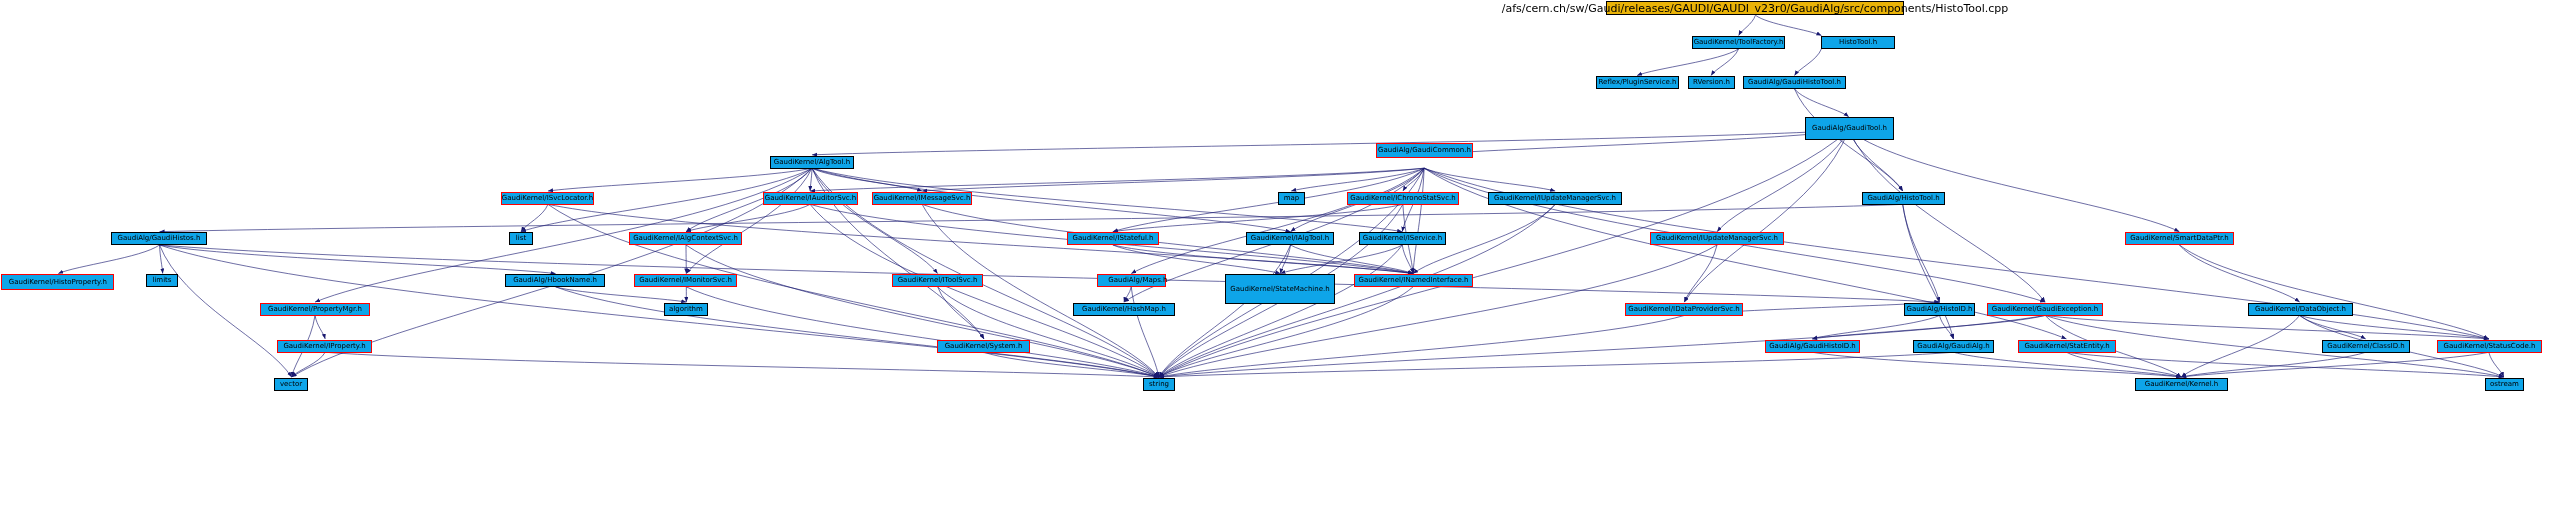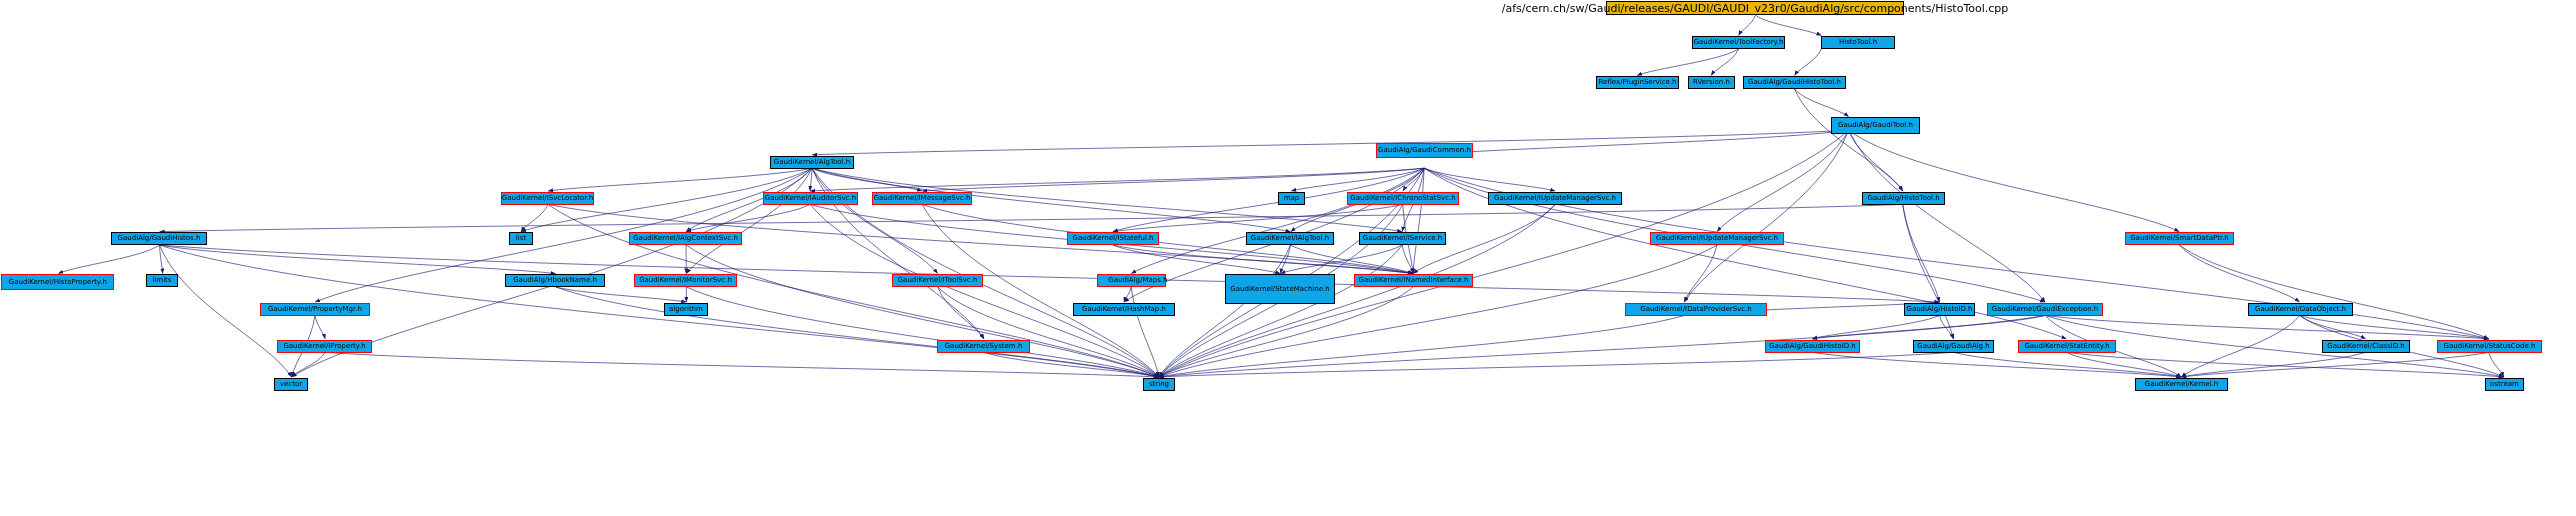--- a/index.html
+++ b/index.html
@@ -139,21 +139,21 @@
         <path d="M3255,555 C3379.02,572.55 3819.98,583.08 3944,594" fill="none" stroke="#191970" stroke-width="1" marker-end="url(#arr)"></path>
       </g>
   </svg>
   <div id="node-layer">
       <div class="node root" style="left: 1606px; top: 1.3px; width: 298px; height: 14px;">/afs/cern.ch/sw/Gaudi/releases/GAUDI/GAUDI_v23r0/GaudiAlg/src/components/HistoTool.cpp</div>
       <div class="node" style="left: 1692px; top: 36px; width: 93px; height: 12.7px;">GaudiKernel/ToolFactory.h</div>
       <div class="node" style="left: 1797px; top: 36px; width: 74px; height: 12.7px; margin-left: 24px;">HistoTool.h</div>
       <div class="node" style="left: 1596px; top: 76px; width: 83px; height: 12.7px;">Reflex/PluginService.h</div>
       <div class="node" style="left: 1688px; top: 76px; width: 47px; height: 12.7px;">RVersion.h</div>
       <div class="node" style="left: 1743px; top: 76px; width: 103px; height: 12.7px;">GaudiAlg/GaudiHistoTool.h</div>
-      <div class="node" style="left: 1805px; top: 117px; width: 89px; height: 17px; margin-left: 26px;">GaudiAlg/GaudiTool.h</div>
+      <div class="node" style="left: 1805px; top: 117px; width: 89px; height: 23px;">GaudiAlg/GaudiTool.h</div>
       <div class="node" style="left: 770px; top: 156px; width: 84px; height: 12.7px;">GaudiKernel/AlgTool.h</div>
       <div class="node red" style="left: 1376px; top: 143px; width: 97px; height: 15px;">GaudiAlg/GaudiCommon.h</div>
       <div class="node red" style="left: 501px; top: 192px; width: 93px; height: 12.7px;">GaudiKernel/ISvcLocator.h</div>
       <div class="node red" style="left: 763px; top: 192px; width: 95px; height: 12.7px;">GaudiKernel/IAuditorSvc.h</div>
       <div class="node red" style="left: 872px; top: 192px; width: 100px; height: 12.7px;">GaudiKernel/IMessageSvc.h</div>
       <div class="node" style="left: 1278px; top: 192px; width: 27px; height: 12.7px;">map</div>
       <div class="node red" style="left: 1347px; top: 192px; width: 112px; height: 12.7px;">GaudiKernel/IChronoStatSvc.h</div>
       <div class="node" style="left: 1488px; top: 192px; width: 134px; height: 12.7px;">GaudiKernel/IUpdateManagerSvc.h</div>
       <div class="node" style="left: 1862px; top: 192px; width: 83px; height: 12.7px;">GaudiAlg/HistoTool.h</div>
       <div class="node" style="left: 111px; top: 232px; width: 96px; height: 12.7px;">GaudiAlg/GaudiHistos.h</div>
@@ -168,21 +168,21 @@
       <div class="node" style="left: 146px; top: 274px; width: 32px; height: 12.7px;">limits</div>
       <div class="node" style="left: 505px; top: 274px; width: 100px; height: 12.7px;">GaudiAlg/HbookName.h</div>
       <div class="node red" style="left: 634px; top: 274px; width: 103px; height: 12.7px;">GaudiKernel/IMonitorSvc.h</div>
       <div class="node red" style="left: 892px; top: 274px; width: 91px; height: 12.7px;">GaudiKernel/IToolSvc.h</div>
       <div class="node red" style="left: 1097px; top: 274px; width: 69px; height: 12.7px; padding-left: 16px;">GaudiAlg/Maps.h</div>
       <div class="node" style="left: 1225px; top: 274px; width: 110px; height: 30px;">GaudiKernel/StateMachine.h</div>
       <div class="node red" style="left: 1354px; top: 274px; width: 119px; height: 12.7px;">GaudiKernel/INamedInterface.h</div>
       <div class="node red" style="left: 260px; top: 303px; width: 110px; height: 12.7px; text-align: center;">GaudiKernel/PropertyMgr.h</div>
       <div class="node" style="left: 664px; top: 303px; width: 44px; height: 12.7px;">algorithm</div>
       <div class="node" style="left: 1073px; top: 303px; width: 102px; height: 12.7px;">GaudiKernel/HashMap.h</div>
-      <div class="node red" style="left: 1625px; top: 303px; width: 142px; height: 12.7px;">GaudiKernel/IDataProviderSvc.h</div>
+      <div class="node red" style="left: 1625px; top: 303px; width: 118px; height: 12.7px;">GaudiKernel/IDataProviderSvc.h</div>
       <div class="node" style="left: 1904px; top: 303px; width: 71px; height: 12.7px;">GaudiAlg/HistoID.h</div>
       <div class="node red" style="left: 1987px; top: 303px; width: 116px; height: 12.7px;">GaudiKernel/GaudiException.h</div>
       <div class="node" style="left: 2248px; top: 303px; width: 105px; height: 12.7px;">GaudiKernel/DataObject.h</div>
       <div class="node red" style="left: 277px; top: 340px; width: 95px; height: 12.7px;">GaudiKernel/IProperty.h</div>
       <div class="node red" style="left: 937px; top: 340px; width: 93px; height: 12.7px;">GaudiKernel/System.h</div>
       <div class="node red" style="left: 1765px; top: 340px; width: 95px; height: 12.7px;">GaudiAlg/GaudiHistoID.h</div>
       <div class="node" style="left: 1913px; top: 340px; width: 81px; height: 12.7px;">GaudiAlg/GaudiAlg.h</div>
       <div class="node red" style="left: 2018px; top: 340px; width: 98px; height: 12.7px;">GaudiKernel/StatEntity.h</div>
       <div class="node" style="left: 2322px; top: 340px; width: 88px; height: 12.7px;">GaudiKernel/ClassID.h</div>
       <div class="node red" style="left: 2437px; top: 340px; width: 105px; height: 12.7px;">GaudiKernel/StatusCode.h</div>

